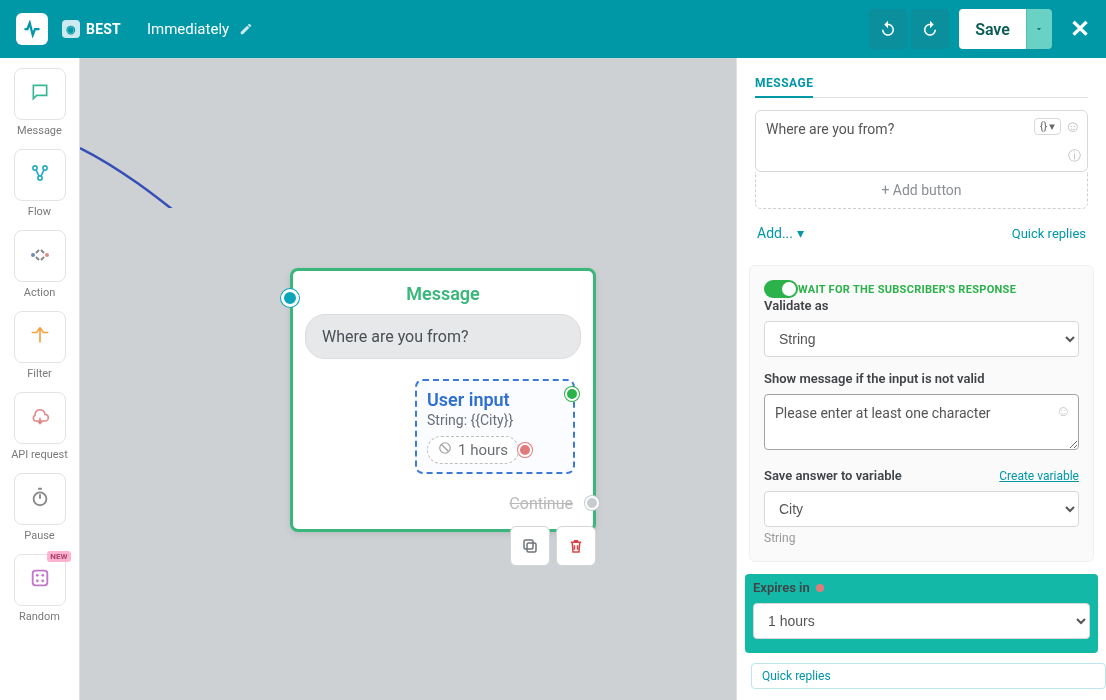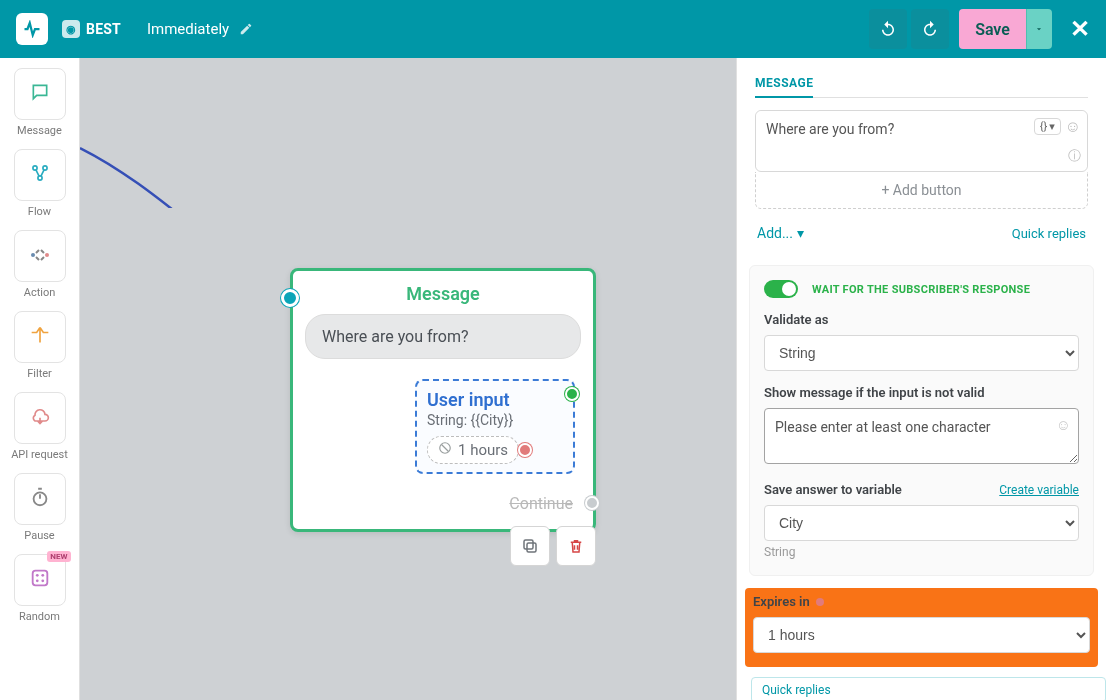--- a/index.html
+++ b/index.html
@@ -9,21 +9,21 @@
   .topbar { height: 58px; background: #0097a7; display: flex; align-items: center; padding: 0 16px; color: #fff; }
   .logo-box { width: 32px; height: 32px; background: #fff; border-radius: 6px; display: flex; align-items: center; justify-content: center; color: #0097a7; font-weight: bold; }
   .bot-chip { display: flex; align-items: center; gap: 6px; margin-left: 14px; font-weight: 700; font-size: 14px; letter-spacing: .2px; }
   .bot-chip .chip-icon { width: 18px; height: 18px; background: rgba(255,255,255,.8); border-radius: 4px; display:flex;align-items:center;justify-content:center;color:#0097a7;font-size:11px; }
   .flow-name { margin-left: 26px; font-size: 15px; display:flex; align-items:center; gap:10px; }
   .pencil-icon { opacity:.8; }
   .topbar .spacer { flex:1; }
   .icon-btn { width: 38px; height: 40px; background:#0b8f9d; border-radius:4px; display:flex; align-items:center; justify-content:center; color:#fff; cursor:pointer; }
   .icon-btn + .icon-btn { margin-left:4px; }
   .save-group { display:flex; margin-left:10px; }
-  .save-btn { background:#f9a8d4; color:#0a5d54; height:40px; padding:0 16px; border-radius:4px 0 0 4px; display:flex; align-items:center; font-weight:600; cursor:pointer; }
+  .save-btn { background:#ffffff; color:#0a5d54; height:40px; padding:0 16px; border-radius:4px 0 0 4px; display:flex; align-items:center; font-weight:600; cursor:pointer; }
   .save-caret { background:#6ad2c5; height:40px; width:26px; border-left:1px solid #4fbfb1; border-radius:0 4px 4px 0; display:flex; align-items:center; justify-content:center; color:#0a5d54; cursor:pointer; }
   .close-x { margin-left:18px; font-size:24px; font-weight:700; cursor:pointer; }
 
   
   .main { position:absolute; top:58px; left:0; right:0; bottom:0; display:flex; }
 
   
   .sidebar { width: 80px; background:#fff; border-right:1px solid #e0e0e0; padding:10px 8px; }
   .side-item { width:52px; height:52px; margin:0 auto 18px; border:1px solid #e3e3e3; border-radius:8px; display:flex; flex-direction:column; align-items:center; justify-content:center; cursor:grab; position:relative; background:#fff; }
   .side-item .ico { font-size:20px; }
@@ -75,37 +75,37 @@
   .tool-pill { border:1px solid #d8d8d8; border-radius:4px; padding:1px 5px; font-size:11px; color:#666; cursor:pointer; display:flex; gap:2px; align-items:center; }
   .emoji-icon { color:#bbb; cursor:pointer; font-size:16px; }
   .info-icon { position:absolute; right:6px; bottom:6px; color:#c0c0c0; font-size:13px; }
   .add-button-box { border:1px dashed #cfcfcf; border-top:none; border-radius:0 0 6px 6px; text-align:center; padding:10px; color:#8a8f94; font-size:14px; cursor:pointer; }
 
   .addrow { display:flex; justify-content:space-between; align-items:center; margin-top:16px; padding:0 2px; }
   .add-link { color:#0097a7; font-size:14px; cursor:pointer; display:flex; align-items:center; gap:4px; }
   .quick-replies-link { color:#0097a7; font-size:13px; cursor:pointer; }
 
   .wait-card { margin:16px 12px 8px; background:#fafafa; border-radius:6px; padding:14px 14px 2px; border:1px solid #f0f0f0; }
-  .toggle-row { display:flex; align-items:center; gap:14px; margin-bottom:14px; }
+  .toggle-row { display:flex; align-items:center; gap:0; }
   .toggle { width:34px; height:18px; background:#2bb24a; border-radius:10px; position:relative; cursor:pointer; }
   .toggle .knob { position:absolute; right:2px; top:2px; width:14px; height:14px; background:#fff; border-radius:50%; }
   .toggle-label { color:#2bb24a; font-size:11px; font-weight:700; letter-spacing:.3px; }
   .field-label { font-size:13px; color:#404448; font-weight:600; margin-bottom:8px; }
   .sel { width:100%; border:1px solid #d8d8d8; border-radius:4px; padding:8px 10px; font-size:14px; color:#555; background:#fff; appearance:auto; }
   .txta { width:100%; border:1px solid #a3a3a3; border-radius:4px; padding:10px; font-size:14px; color:#555; min-height:56px; resize:vertical; font-family:inherit; position:relative; }
   .txta-wrap { position:relative; }
   .txta-emoji { position:absolute; right:8px; top:8px; color:#c8c8c8; font-size:15px; }
   .spacer-sm { height:14px; }
   .row-between { display:flex; justify-content:space-between; align-items:center; }
   .text-link { color:#0097a7; font-size:12px; text-decoration:underline; cursor:pointer; }
   .var-type-hint { color:#9a9a9a; font-size:12px; margin-top:4px; }
   .expires-label { display:flex; align-items:center; gap:6px; }
   .red-dot { width:8px; height:8px; background:#e17b7b; border-radius:50%; display:inline-block; }
 
-  .expires-highlight { margin:4px 8px 0 8px; background:#f97316; padding:6px 8px 14px; border-radius:4px; box-shadow:0 0 0 4px rgba(255,255,255,.0); }
+  .expires-highlight { margin:4px 8px 0 8px; background:#14b8a6; padding:6px 8px 14px; border-radius:4px; box-shadow:0 0 0 4px rgba(255,255,255,.0); }
 
   .qr-chip { display:inline-block; border:1px solid #bde6ea; color:#0097a7; font-size:12px; padding:5px 10px; border-radius:4px; cursor:pointer; background:#fff; margin:10px 0 0 14px; }
 
 </style>
 </head>
 <body>
 
 <div class="topbar">
   <div class="logo-box">
     <svg width="18" height="18" viewBox="0 0 24 24">

